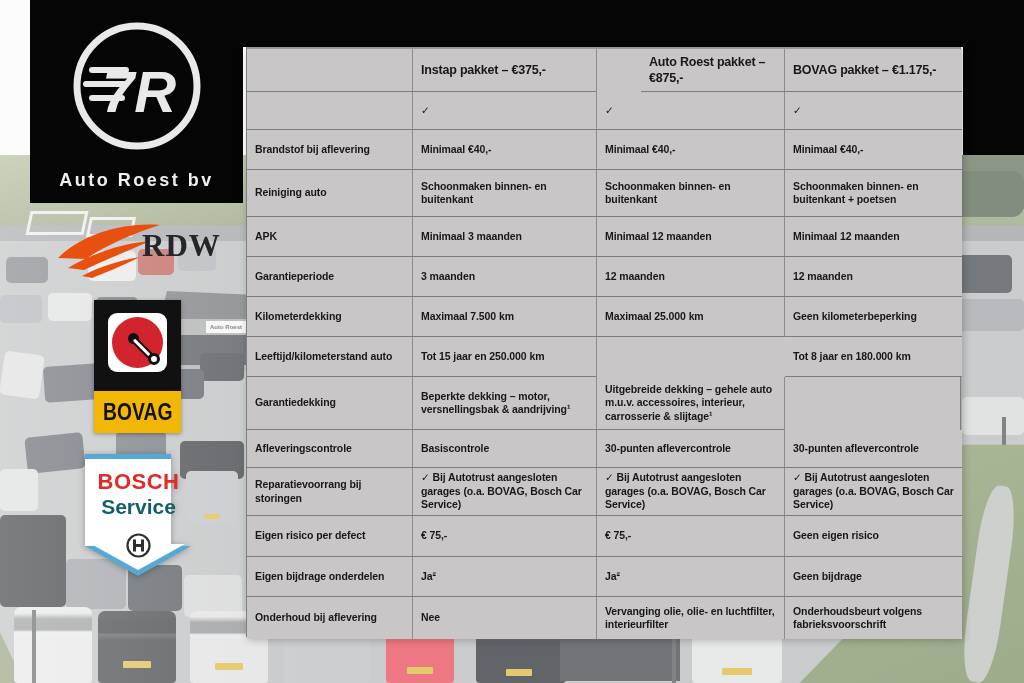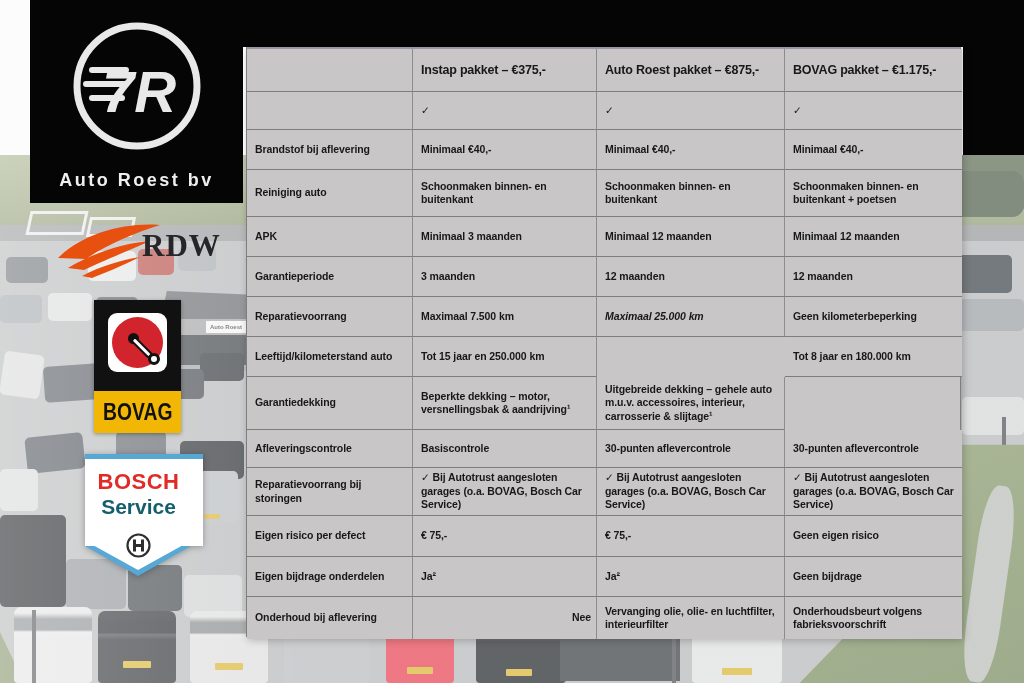--- a/index.html
+++ b/index.html
@@ -55,21 +55,21 @@
   .bovag-dot{position:absolute;left:20px;top:20px;width:11px;height:11px;background:#111;border-radius:50%;}
   .bovag-arm{position:absolute;left:24px;top:24px;width:26px;height:7px;background:#fff;border:2px solid #111;
              transform-origin:3px 3px;transform:rotate(45deg);border-radius:3px;}
   .bovag-armend{position:absolute;left:40px;top:40px;width:12px;height:12px;background:#fff;border:3px solid #111;border-radius:50%;}
   .bovag-bottom{position:absolute;left:0;top:91px;width:87px;height:42px;background:#f2b705;
                 display:flex;align-items:center;justify-content:center;}
   .bovag-text{font-size:21px;font-weight:bold;color:#111;letter-spacing:0px;transform:scale(.92,1.12);}
 
   
   .bosch{position:absolute;left:85px;top:454px;width:107px;height:121px;z-index:4;filter:drop-shadow(0 1px 3px rgba(0,0,0,.3));}
-  .bosch-body{position:absolute;left:0;top:0;width:118px;height:92px;background:#ffffff;border-top:5px solid #57a8d5;}
+  .bosch-body{position:absolute;left:0;top:0;width:86px;height:92px;background:#ffffff;border-top:5px solid #57a8d5;}
   .bosch-word{position:absolute;left:0;top:10px;width:107px;text-align:center;color:#e02b26;font-weight:bold;font-size:22px;letter-spacing:.5px;}
   .bosch-service{position:absolute;left:0;top:36px;width:107px;text-align:center;color:#135f6b;font-weight:bold;font-size:21px;}
   .bosch-tri-blue{position:absolute;left:0;top:92px;width:0;height:0;
                   border-left:53.5px solid transparent;border-right:53.5px solid transparent;border-top:30px solid #57a8d5;}
   .bosch-tri-white{position:absolute;left:6px;top:90px;width:0;height:0;
                    border-left:47.5px solid transparent;border-right:47.5px solid transparent;border-top:26px solid #ffffff;}
   .bosch-sym{position:absolute;left:40px;top:78px;}
 
   
   .pkg-table{position:absolute;left:246px;top:47px;width:715px;height:590px;z-index:4;
@@ -208,21 +208,21 @@
       <circle cx="13.5" cy="13.5" r="11" fill="#ffffff" stroke="#2e2e2e" stroke-width="2.2"></circle>
       <rect x="8" y="7.5" width="3" height="12" fill="#2e2e2e"></rect>
       <rect x="16" y="7.5" width="3" height="12" fill="#2e2e2e"></rect>
       <rect x="8" y="12" width="11" height="3" fill="#2e2e2e"></rect>
     </svg>
   </div>
 
   <div class="pkg-table">
     <div class="cell head" style="grid-row:1;grid-column:1;"></div>
     <div class="cell head" style="grid-row:1;grid-column:2;">Instap pakket – €375,-</div>
-    <div class="cell head" style="grid-row:1;grid-column:3;">Auto Roest pakket – €875,-</div>
+    <div class="cell head" style="grid-row:1;grid-column:3;margin-left:44px;">Auto Roest pakket – €875,-</div>
     <div class="cell head c4" style="grid-row:1;grid-column:4;">BOVAG pakket – €1.175,-</div>
 
   <div class="cell" style="grid-area: 2 / 1;">
         <span></span>
       </div>
       <div class="cell" style="grid-area: 2 / 2;">
         <span>✓</span>
       </div>
       <div class="cell" style="grid-area: 2 / 3;">
         <span>✓</span>
@@ -272,26 +272,26 @@
       <div class="cell" style="grid-area: 6 / 2;">
         <span>3 maanden</span>
       </div>
       <div class="cell" style="grid-area: 6 / 3;">
         <span>12 maanden</span>
       </div>
       <div class="cell c4" style="grid-area: 6 / 4;">
         <span>12 maanden</span>
       </div>
       <div class="cell" style="grid-area: 7 / 1;">
-        <span>Reparatievoorrang</span>
+        <span>Kilometerdekking</span>
       </div>
       <div class="cell" style="grid-area: 7 / 2; text-align: center;">
         <span>Maximaal 7.500 km</span>
       </div>
-      <div class="cell" style="grid-area: 7 / 3; font-style: italic;">
+      <div class="cell" style="grid-area: 7 / 3;">
         <span>Maximaal 25.000 km</span>
       </div>
       <div class="cell c4" style="grid-area: 7 / 4;">
         <span>Geen kilometerbeperking</span>
       </div>
       <div class="cell" style="grid-area: 8 / 1;">
         <span>Leeftijd/kilometerstand auto</span>
       </div>
       <div class="cell" style="grid-area: 8 / 2;">
         <span>Tot 15 jaar en 250.000 km</span>
@@ -352,21 +352,21 @@
       </div>
       <div class="cell" style="grid-area: 13 / 3;">
         <span>Ja²</span>
       </div>
       <div class="cell c4" style="grid-area: 13 / 4;">
         <span>Geen bijdrage</span>
       </div>
       <div class="cell lastrow" style="grid-area: 14 / 1;">
         <span>Onderhoud bij aflevering</span>
       </div>
-      <div class="cell lastrow" style="grid-area: 14 / 2; justify-content: flex-end;">
+      <div class="cell lastrow" style="grid-area: 14 / 2;">
         <span>Nee</span>
       </div>
       <div class="cell lastrow" style="grid-area: 14 / 3;">
         <span>Vervanging olie, olie- en luchtfilter, interieurfilter</span>
       </div>
       <div class="cell c4 lastrow" style="grid-area: 14 / 4;">
         <span>Onderhoudsbeurt volgens fabrieksvoorschrift</span>
       </div>
     </div>
 

